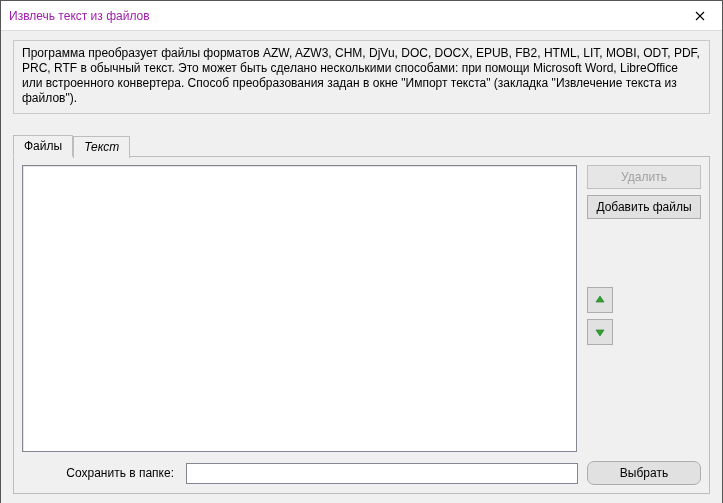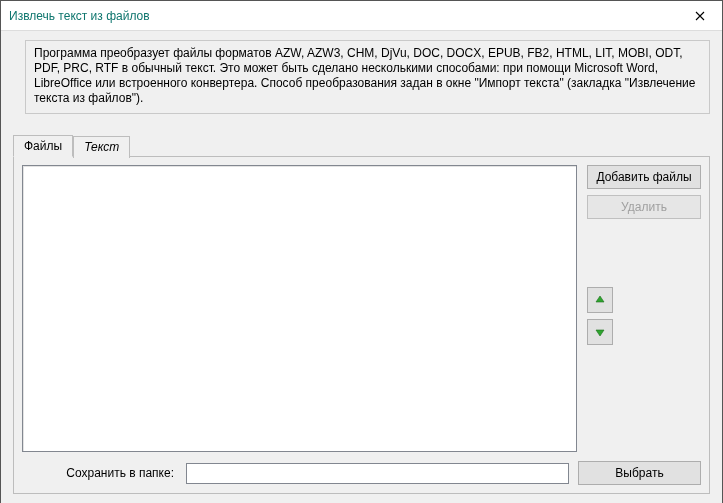--- a/index.html
+++ b/index.html
@@ -24,21 +24,21 @@
   .titlebar {
     height: 30px;
     display: flex;
     align-items: center;
     border-bottom: 1px solid #ddd;
     background: #fff;
   }
   .titlebar-title {
     flex: 1;
     padding-left: 8px;
-    color: #0f766e;
+    color: #a21caf;
   }
   .titlebar-close {
     width: 44px;
     height: 30px;
     display: flex;
     align-items: center;
     justify-content: center;
     color: #000;
     cursor: default;
   }
@@ -49,21 +49,20 @@
     display: flex;
     flex-direction: column;
     background: #f0f0f0;
   }
   .desc-box {
     border: 1px solid #c9c9c9;
     background: #f0f0f0;
     padding: 5px 8px 7px 8px;
     color: #000;
     line-height: 1.25;
-    margin-left: 12px;
   }
   .tabs-area {
     margin-top: 20px;
     position: relative;
   }
   .tabs-header {
     display: flex;
     position: relative;
     z-index: 2;
   }
@@ -153,21 +152,22 @@
   }
   .save-input {
     flex: 1;
     height: 21px;
     border: 1px solid #828790;
     background: #fff;
     padding: 0 3px;
     line-height: 19px;
   }
   .save-choose {
-    width: 123px;
+    width: 114px;
+    border-radius: 7px;
   }
   .bottom-row {
     display: flex;
     justify-content: space-between;
     margin-top: 14px;
   }
   .bottom-btn {
     width: 132px;
     height: 24px;
     border: 1px solid #adadad;
@@ -207,25 +207,25 @@
         </div>
         <div class="tab inactive">
           <span>Текст</span>
         </div>
       </div>
 
       <div class="tab-panel">
         <div class="panel-row">
           <div class="file-list"></div>
           <div class="side-buttons">
+            <div class="btn disabled">
+              <span>Удалить</span>
+            </div>
             <div class="btn">
               <span>Добавить файлы</span>
-            </div>
-            <div class="btn disabled">
-              <span>Удалить</span>
             </div>
             <div class="spacer-before-arrows"></div>
             <div class="arrow-btn">
               <svg viewBox="0 0 10 10">
                 <path d="M5 1 L9 7 L1 7 Z" fill="#2fa52f" stroke="#1d6d1d" stroke-width="0.6"></path>
               </svg>
             </div>
             <div class="arrow-btn">
               <svg viewBox="0 0 10 10">
                 <path d="M1 3 L9 3 L5 9 Z" fill="#2fa52f" stroke="#1d6d1d" stroke-width="0.6"></path>

